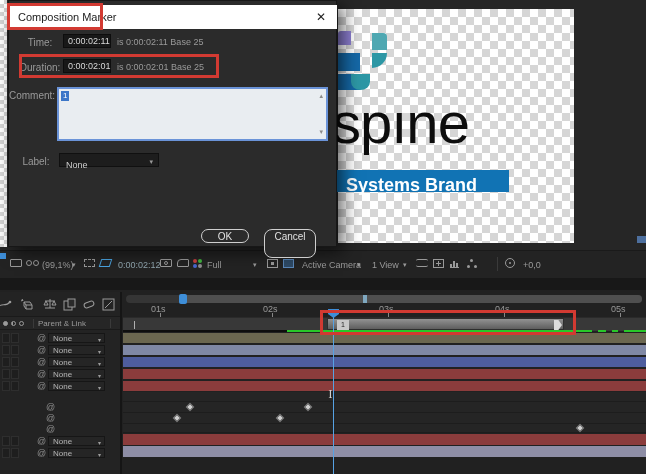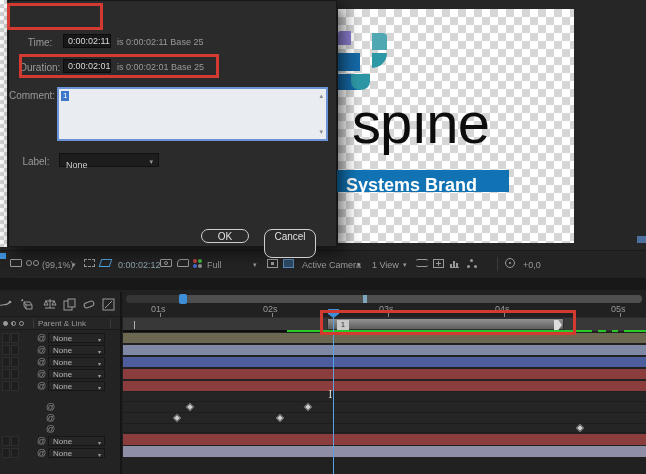--- a/index.html
+++ b/index.html
@@ -76,21 +76,21 @@
 
   <div class="abs checker" style="left:338px;top:9px;width:236px;height:234px;">
 
     <div class="abs" style="left:0;top:22px;width:13px;height:14px;background:#8c7ed0;border-radius:3px 0 0 0;"></div>
     <div class="abs" style="left:34px;top:24px;width:15px;height:17px;background:#4fa8b2;border-radius:0 4px 0 0;"></div>
     <div class="abs" style="left:0;top:44px;width:22px;height:18px;background:#1568a6;"></div>
     <div class="abs" style="left:34px;top:44px;width:15px;height:15px;background:#2d97a5;border-radius:0 0 100% 0;"></div>
     <div class="abs" style="left:0;top:65px;width:22px;height:16px;background:#1568a6;"></div>
     <div class="abs" style="left:13px;top:65px;width:19px;height:16px;background:#2d97a5;border-radius:0 0 50% 50%;"></div>
 
-    <div class="abs wordmark" style="left:-6px;top:85px;margin-left:20px;">spıne</div>
+    <div class="abs wordmark" style="left:-6px;top:85px;">spıne</div>
 
     <div class="abs brandbar" style="left:-4px;top:161px;width:163px;height:22px;">Systems Brand</div>
   </div>
 
   <div class="abs" style="left:637px;top:236px;width:9px;height:7px;background:#4d6f9e;"></div>
 
   <div class="abs ctb" style="left:0;top:250px;width:646px;height:28px;">
     <div class="abs" style="left:0;top:2px;width:6px;height:6px;background:#3e8ed8;"></div>
     <div class="abs icob" style="left:10px;top:8px;width:12px;height:8px;border-radius:1px;"></div>
     <div class="abs" style="left:26px;top:9px;width:14px;height:7px;">
@@ -323,20 +323,24 @@
   <div class="abs bar" style="top:446px;height:11px;background:#8e8ea6;"></div>
 
   <div class="abs" style="left:326px;top:389px;width:9px;height:12px;color:#d0d0d0;font-family:'DejaVu Serif',serif;font-size:11px;line-height:12px;text-align:center;">I</div>
 
   <div class="abs phhandle" style="left:328px;top:309px;width:11px;height:9px;"></div>
   <div class="abs phline" style="left:333px;top:317px;height:157px;"></div>
 
   <div class="abs redbox" style="left:320px;top:310px;width:256px;height:25px;z-index:35;"></div>
 
   <div class="abs dialog">
+    <div class="abs dtitlebar">
+      <div class="dtitle">Composition Marker</div>
+      <div class="abs dclose">✕</div>
+    </div>
     <div class="abs redbox" style="left:-2px;top:2px;width:96px;height:27px;"></div>
 
     <div class="abs dlabel" style="left:10px;top:36px;width:42px;">Time:</div>
     <div class="abs dinput" style="left:54px;top:33px;width:48px;height:14px;">0:00:02:11</div>
     <div class="abs dinfo" style="left:108px;top:36px;">is 0:00:02:11  Base 25</div>
 
     <div class="abs redbox" style="left:10px;top:53px;width:200px;height:24px;"></div>
     <div class="abs dlabel" style="left:10px;top:61px;width:42px;">Duration:</div>
     <div class="abs dinput" style="left:54px;top:58px;width:48px;height:14px;">0:00:02:01</div>
     <div class="abs dinfo" style="left:108px;top:61px;">is 0:00:02:01  Base 25</div>

